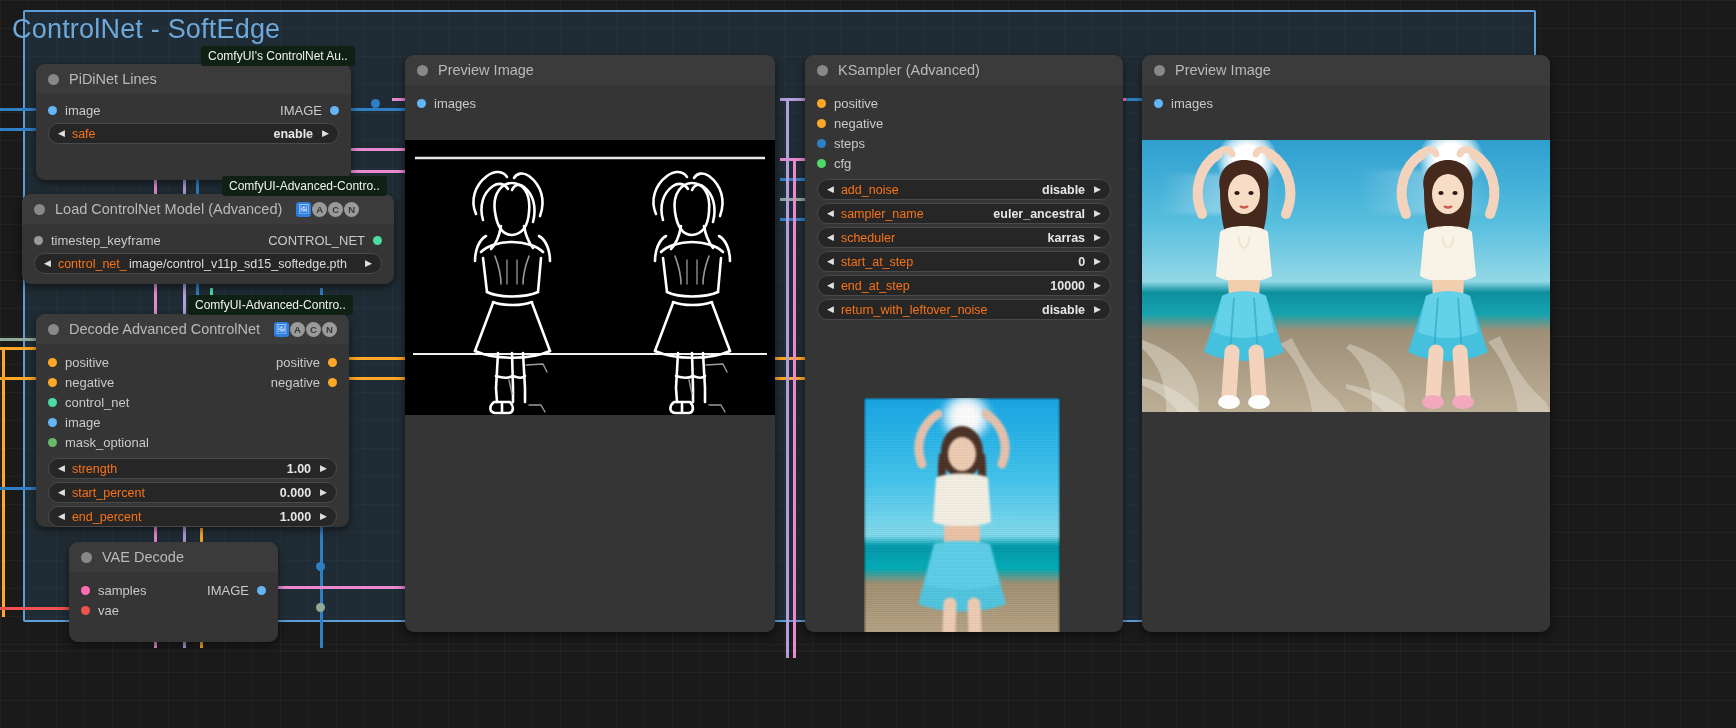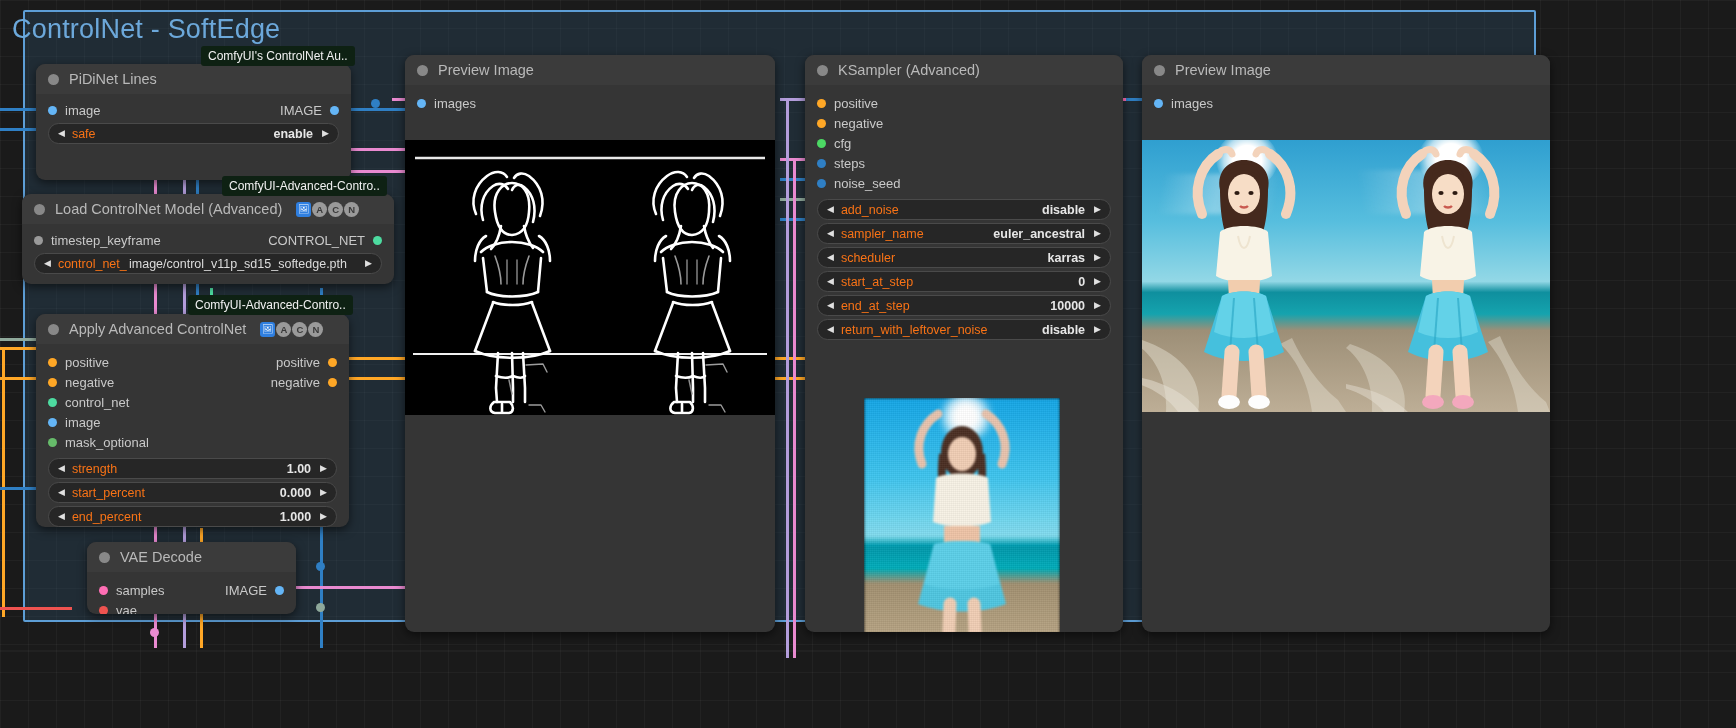--- a/index.html
+++ b/index.html
@@ -244,21 +244,21 @@
         <span class="wname">control_net_</span>
         <span class="wval" style="position:absolute; left:86px; right:26px; text-align:center; font-weight:normal; color:#dcdcdc; overflow:hidden; white-space:nowrap;">image/control_v11p_sd15_softedge.pth</span>
         <span class="arrow-r" style="margin-left:auto;">▶</span>
       </div>
     </div>
   </div>
 
   <div class="node" style="left:36px; top:314px; width:313px; height:213px;">
     <div class="node-title">
       <span class="collapse-dot"></span>
-      <span>Apply Advanced ControlNet</span>
+      <span>Decode Advanced ControlNet</span>
       <span class="title-badges">
         <span class="badge-sq">🖼</span>
         <span class="badge-cir">A</span>
         <span class="badge-cir">C</span>
         <span class="badge-cir">N</span>
       </span>
     </div>
     <div class="node-body" style="padding-top:8px;">
       <div class="port-row">
         <span class="left">
@@ -312,21 +312,21 @@
       </div>
       <div class="widget">
         <span class="arrow-l">◀</span>
         <span class="wname">end_percent</span>
         <span class="wval">1.000</span>
         <span class="arrow-r">▶</span>
       </div>
     </div>
   </div>
 
-  <div class="node" style="left:87px; top:542px; width:209px; height:72px;">
+  <div class="node" style="left:69px; top:542px; width:209px; height:100px;">
     <div class="node-title">
       <span class="collapse-dot"></span>
       <span>VAE Decode</span>
     </div>
     <div class="node-body" style="padding-top:8px;">
       <div class="port-row">
         <span class="left">
             <span class="port-dot" style="background:#ff6eb4"></span>
         <span>samples</span>
           </span>
@@ -463,34 +463,28 @@
           </span>
       </div>
       <div class="port-row">
         <span class="left">
             <span class="port-dot" style="background:#ffa726"></span>
         <span>negative</span>
           </span>
       </div>
       <div class="port-row">
         <span class="left">
+            <span class="port-dot" style="background:#2f7fc4"></span>
+        <span>steps</span>
+          </span>
+      </div>
+      <div class="port-row">
+        <span class="left">
             <span class="port-dot" style="background:#4cd964"></span>
         <span>cfg</span>
-          </span>
-      </div>
-      <div class="port-row">
-        <span class="left">
-            <span class="port-dot" style="background:#2f7fc4"></span>
-        <span>steps</span>
-          </span>
-      </div>
-      <div class="port-row">
-        <span class="left">
-            <span class="port-dot" style="background:#2f7fc4"></span>
-        <span>noise_seed</span>
           </span>
       </div>
 
       <div class="widget" style="margin-top:6px;">
         <span class="arrow-l">◀</span>
         <span class="wname">add_noise</span>
         <span class="wval">disable</span>
         <span class="arrow-r">▶</span>
       </div>
       <div class="widget">

